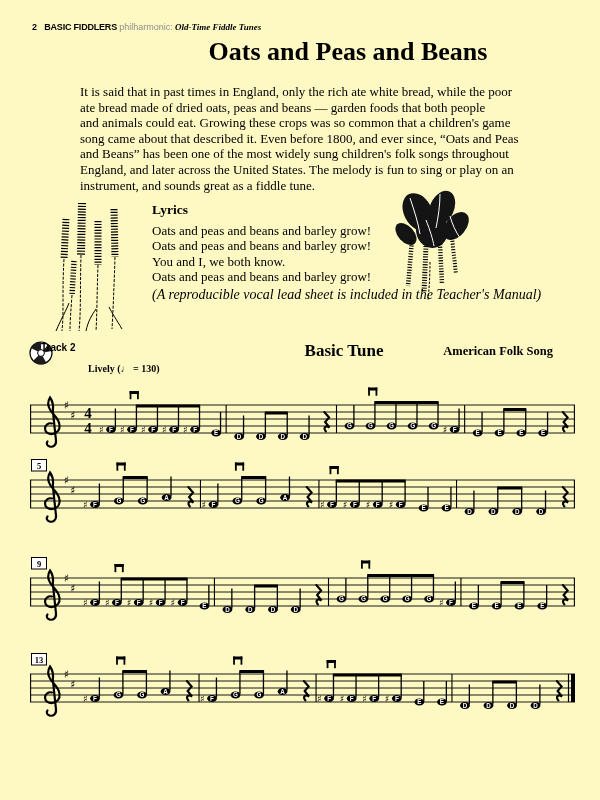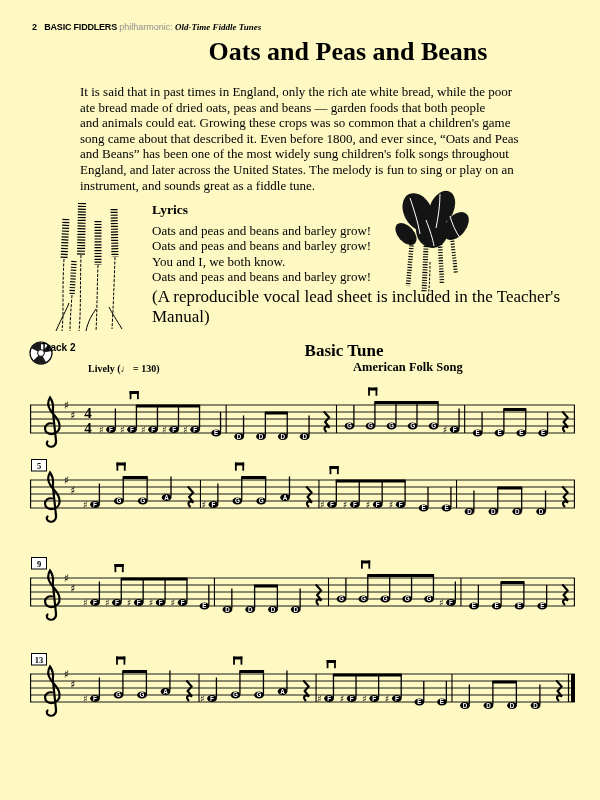--- a/index.html
+++ b/index.html
@@ -10,32 +10,32 @@
   .hdr-series{font-family:"Liberation Sans",sans-serif;font-weight:bold;letter-spacing:-0.2px;}
   .hdr-sub{font-family:"Liberation Sans",sans-serif;color:#8e8e8e;}
   .hdr-book{font-style:italic;font-weight:bold;}
   .title{position:absolute;left:0;top:37px;width:600px;text-align:center;
          font-size:26px;font-weight:bold;padding-left:48px;}
   .intro{position:absolute;left:80px;top:84px;width:482px;font-size:13px;
          line-height:15.6px;white-space:pre-line;}
   .lyrics{position:absolute;left:152px;top:202px;font-size:13px;line-height:15.2px;}
   .lyrics-heading{font-weight:bold;font-size:13.5px;margin-bottom:6px;}
   .lyrics-lines{white-space:pre-line;}
-  .lead-note{position:absolute;left:152px;top:287px;font-size:17px;}
+  .lead-note{position:absolute;left:152px;top:287px;font-size:14px;font-style:italic;}
   .plant{position:absolute;}
   #oats{left:52px;top:197px;}
   #beans{left:386px;top:190px;}
   #cd{left:27px;top:339px;}
   .track-label{position:absolute;left:41px;top:342px;font-family:"Liberation Sans",sans-serif;
                font-size:10px;font-weight:bold;}
   .section-title{position:absolute;left:0;top:341px;width:600px;text-align:center;
                  font-weight:bold;font-size:17px;padding-left:44px;}
   .tempo{position:absolute;left:88px;top:363px;font-weight:bold;font-size:10px;
          font-family:"Liberation Serif","DejaVu Sans",serif;}
-  .credit{position:absolute;left:353px;top:360px;width:200px;
+  .credit{position:absolute;left:353px;top:344px;width:200px;text-align:right;
           font-weight:bold;font-size:12.5px;}
   .system{position:absolute;left:30px;}
   #sys1{top:383px}#sys2{top:458px}#sys3{top:556px}#sys4{top:652px}
 </style>
 </head>
 <body>
 
 <div class="page">
 
   <div class="header">

